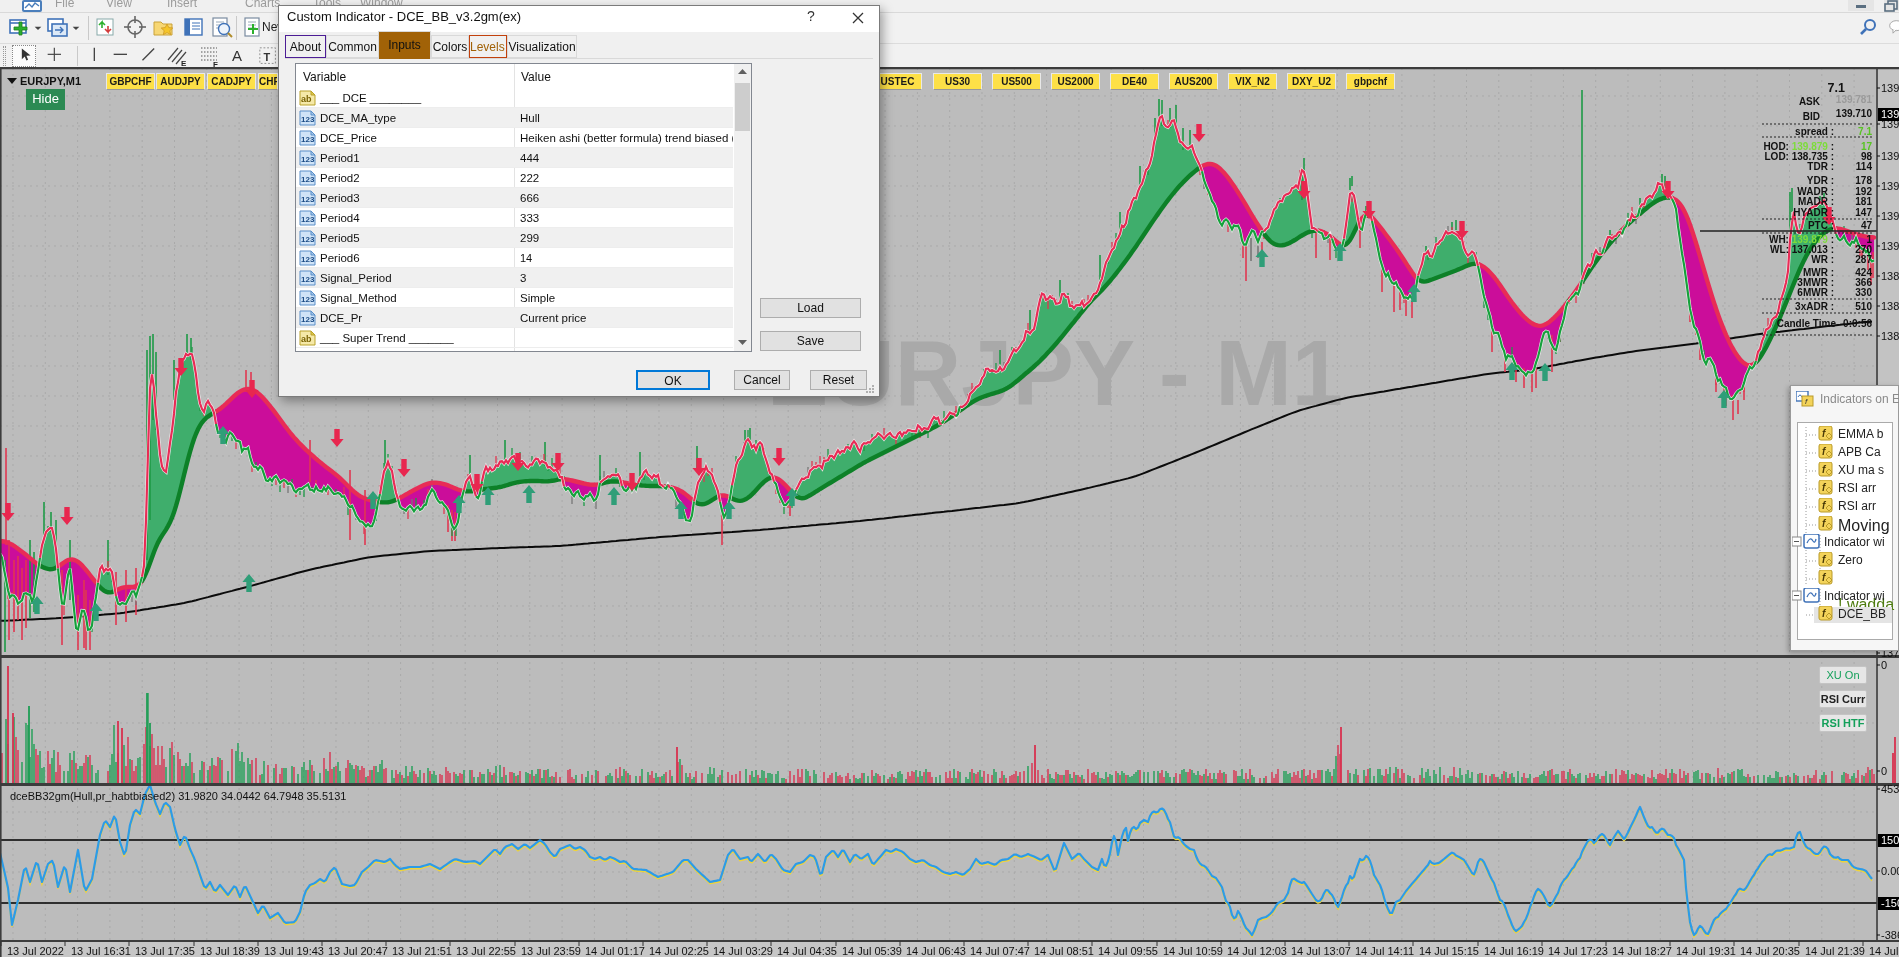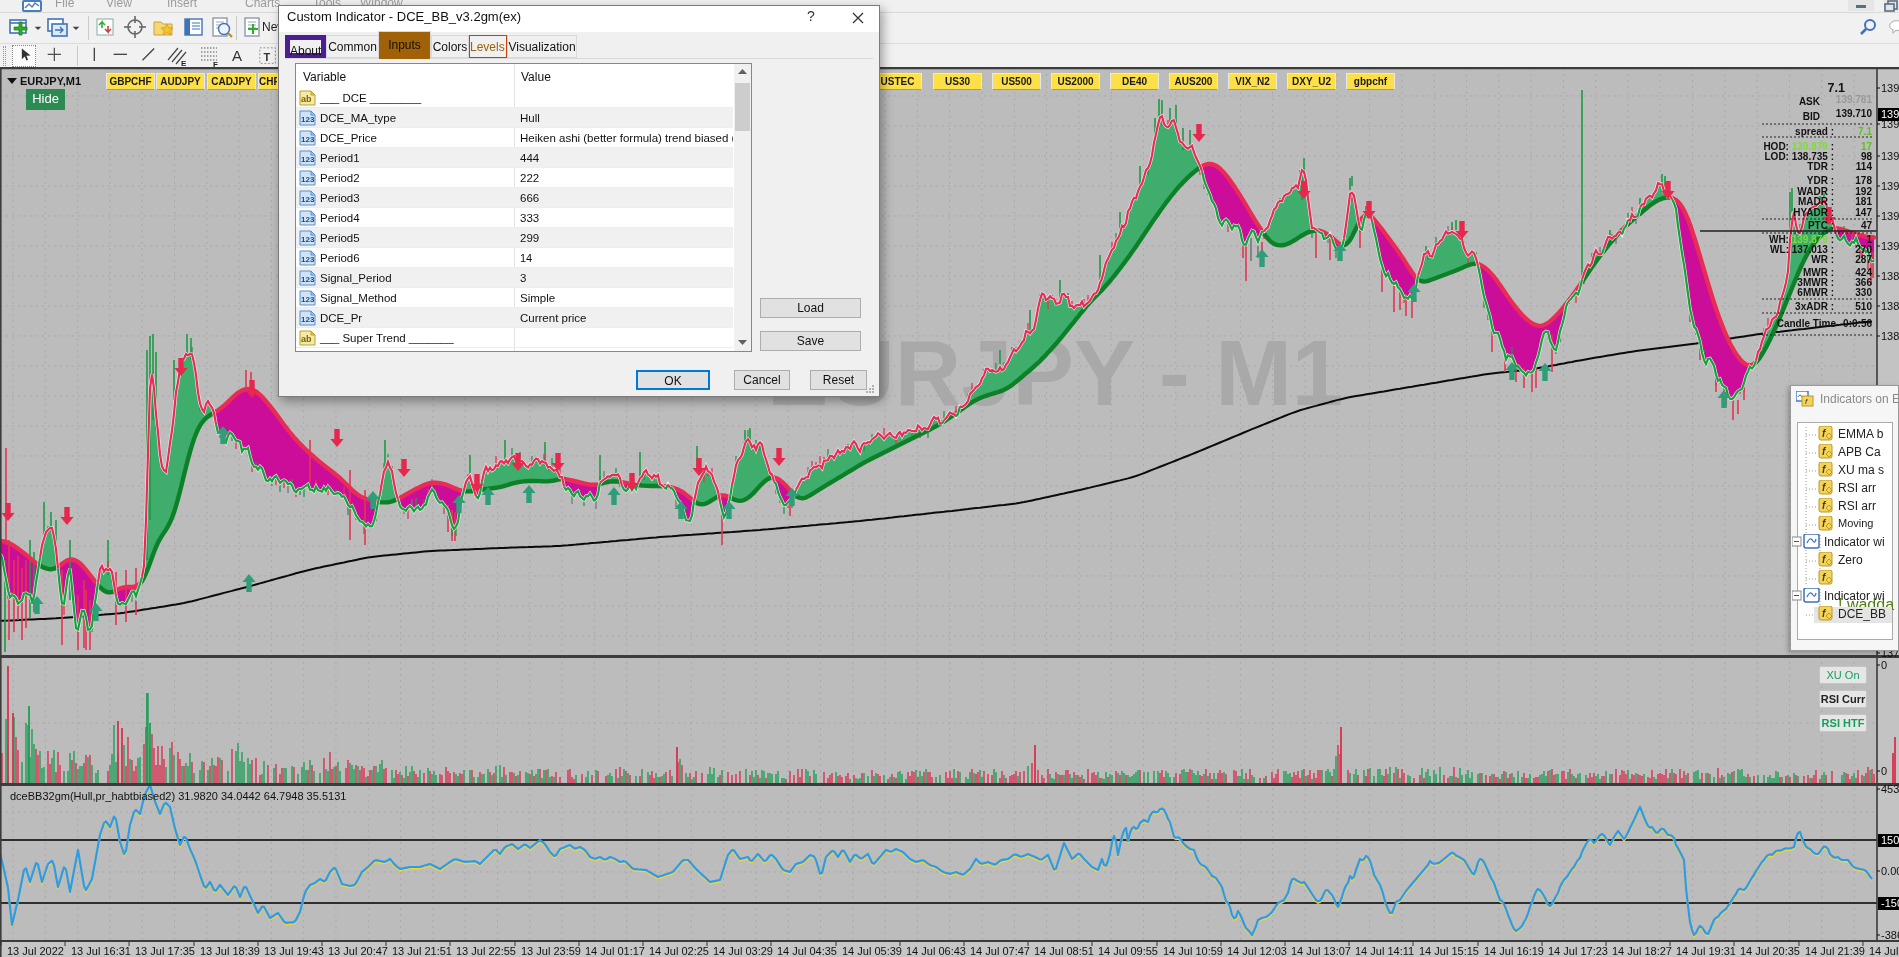--- a/index.html
+++ b/index.html
@@ -1738,21 +1738,21 @@
     <rect x="1" y="0" width="13" height="14" rx="2" fill="#f3d35a" stroke="#b99a28"></rect>
     <text x="4" y="11" font-size="10" font-style="italic" font-weight="bold" fill="#4a3b08">f</text>
     <path d="M8,10 l3,3 3,-3 -3,-3 z" fill="#f3d35a" stroke="#b99a28"></path>
   </svg>
 <div class="abs" style="left:1838px;top:499px;font-size:12px;color:#222">RSI arr</div>
 <svg class="abs" style="left:1818px;top:516px" width="16" height="15">
     <rect x="1" y="0" width="13" height="14" rx="2" fill="#f3d35a" stroke="#b99a28"></rect>
     <text x="4" y="11" font-size="10" font-style="italic" font-weight="bold" fill="#4a3b08">f</text>
     <path d="M8,10 l3,3 3,-3 -3,-3 z" fill="#f3d35a" stroke="#b99a28"></path>
   </svg>
-<div class="abs" style="left:1838px;top:517px;font-size:11px;color:#222">Moving</div>
+<div class="abs" style="left:1838px;top:517px;font-size:16px;color:#222">Moving</div>
 <svg class="abs" style="left:1792px;top:534px" width="28" height="15">
     <rect x="0" y="3" width="9" height="9" fill="#fff" stroke="#888"></rect>
     <line x1="2" y1="7.5" x2="7" y2="7.5" stroke="#555"></line>
     <rect x="12" y="0" width="15" height="14" rx="2" fill="#fff" stroke="#3f72b8" stroke-width="1.5"></rect>
     <path d="M15,9 q3,-7 6,-2 q2,3 3,-2" stroke="#3f72b8" fill="none" stroke-width="1.3"></path>
   </svg>
 <div class="abs" style="left:1824px;top:535px;font-size:12px;color:#222">Indicator wi</div>
 <svg class="abs" style="left:1818px;top:552px" width="16" height="15">
     <rect x="1" y="0" width="13" height="14" rx="2" fill="#f3d35a" stroke="#b99a28"></rect>
     <text x="4" y="11" font-size="10" font-style="italic" font-weight="bold" fill="#4a3b08">f</text>
@@ -1779,21 +1779,21 @@
     <path d="M8,10 l3,3 3,-3 -3,-3 z" fill="#f3d35a" stroke="#b99a28"></path>
   </svg>
 <div class="abs" style="left:1838px;top:607px;font-size:12px;color:#222">DCE_BB</div>
 <div class="abs" style="left:278px;top:5px;width:602px;height:392px;background:#f0f0f0;border:1px solid #7b7b7b;box-shadow:3px 4px 10px rgba(0,0,0,0.35)"></div>
 <div class="abs" style="left:279px;top:6px;width:600px;height:26px;background:#fff"></div>
 <div class="abs" style="left:287px;top:9px;font-size:13px;color:#111">Custom Indicator - DCE_BB_v3.2gm(ex)</div>
 <div class="abs" style="left:807px;top:8px;font-size:14px;color:#333">?</div>
 <svg class="abs" style="left:851px;top:11px" width="14" height="14">
     <path d="M2,2 L12,12 M12,2 L2,12" stroke="#333" stroke-width="1.3"></path>
   </svg>
-<div class="abs" style="left:285px;top:35px;width:41px;height:23px;background:#f0f0f0;border:5px solid #4c1d95;font-size:12px;text-align:center;line-height:22px;color:#111">About</div>
+<div class="abs" style="left:285px;top:35px;width:41px;height:23px;background:#f0f0f0;border:1px solid #4c1d95;font-size:12px;text-align:center;line-height:22px;color:#111">About</div>
 <div class="abs" style="left:326px;top:35px;width:53px;height:23px;background:#f0f0f0;border:1px solid #d9d9d9;font-size:12px;text-align:center;line-height:22px;color:#111">Common</div>
 <div class="abs" style="left:378px;top:31px;width:53px;height:28px;background:#a16207;border:1px solid #d9d9d9;border-bottom:none;z-index:3;font-size:12px;text-align:center;line-height:26px;color:#111">Inputs</div>
 <div class="abs" style="left:431px;top:35px;width:38px;height:23px;background:#f0f0f0;border:1px solid #d9d9d9;font-size:12px;text-align:center;line-height:22px;color:#111">Colors</div>
 <div class="abs" style="left:469px;top:35px;width:38px;height:23px;background:#f0f0f0;border:1px solid #c2410c;font-size:12px;text-align:left;line-height:22px;color:#a16207">Levels</div>
 <div class="abs" style="left:507px;top:35px;width:70px;height:23px;background:#f0f0f0;border:1px solid #d9d9d9;font-size:12px;text-align:center;line-height:22px;color:#111">Visualization</div>
 <div class="abs" style="left:285px;top:58px;width:588px;height:1px;background:#d9d9d9;z-index:1"></div>
 <div class="abs" style="left:295px;top:63px;width:457px;height:289px;background:#fff;border:1px solid #828790"></div>
 <div class="abs" style="left:303px;top:70px;font-size:12px;color:#111">Variable</div>
 <div class="abs" style="left:521px;top:70px;font-size:12px;color:#111">Value</div>
 <div class="abs" style="left:514px;top:64px;width:1px;height:287px;background:#e3e3e3"></div>

